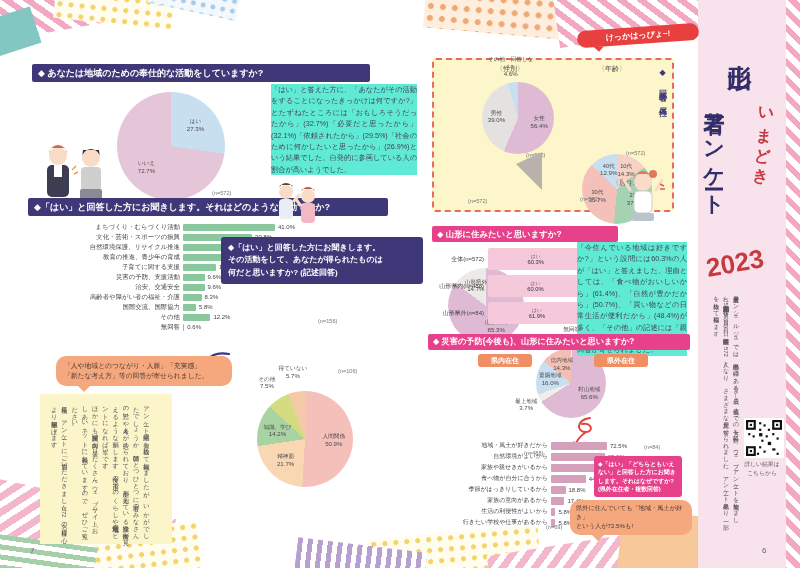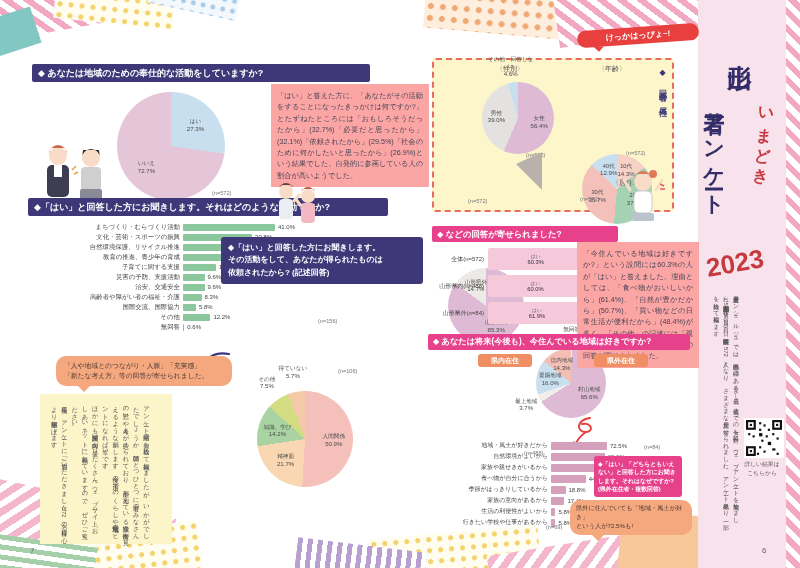--- a/index.html
+++ b/index.html
@@ -19,21 +19,21 @@
   .solid-peach{background:#f6c89a;}
   .band-pink{background:#f8e2ec;}
   
   .hdr-navy{background:#3f3878;color:#fff;font-weight:bold;font-size:9px;line-height:18px;
             padding:0 6px;border-radius:2px;white-space:nowrap;}
   .hdr-navy-block{background:#3f3878;color:#fff;font-weight:bold;font-size:8px;line-height:1.55;
             padding:5px 7px;border-radius:3px;white-space:pre-line;}
   .hdr-pink{background:#e8418c;color:#fff;font-weight:bold;font-size:8.4px;line-height:16px;
             padding:0 5px;border-radius:2px;white-space:nowrap;}
   
-  .para{background:#fca5a5;font-size:7.2px;line-height:1.58;padding:6px;color:#445;text-align:justify;}
+  .para{background:#5eead4;font-size:7.2px;line-height:1.58;color:#445;text-align:justify;}
   .yellow-note{background:#fcf5c9;padding:8px 9px;}
   .vtext{writing-mode:vertical-rl;font-size:6.2px;line-height:1.65;color:#555;white-space:pre-line;}
   
   .pie{position:relative;border-radius:50%;}
   .pie-label{position:absolute;transform:translate(-50%,-50%);font-size:5.6px;line-height:1.2;
              text-align:center;color:#4a4a4a;width:50px;pointer-events:none;}
   .pie-label .v{font-size:6.1px;}
   .nlabel{font-size:5.6px;color:#777;}
   .pie-title{font-size:7px;color:#555;}
   
@@ -185,21 +185,21 @@
     <rect x="9" y="19" width="14" height="20" rx="4" fill="#e8eef4"></rect>
       <path d="M23 22 l7 -8" stroke="#f9dcc8" stroke-width="3"></path>
     <circle cx="38" cy="16" r="7" fill="#f9dcc8"></circle>
       <path d="M31 14 a7 7 0 0 1 14 0 l-1-5 -12 0 z" fill="#b35c44"></path>
     <rect x="31" y="23" width="14" height="20" rx="4" fill="#f4b8c4"></rect>
       <path d="M31 26 l-6 -8" stroke="#f9dcc8" stroke-width="3"></path>
   </svg>
 
   <div class="abs hdr-navy-block" style="left:221px;top:237px;width:188px;">◆「はい」と回答した方にお聞きします。
 その活動をして、あなたが得られたものは
-依頼されたから? (記述回答)</div>
+何だと思いますか? (記述回答)</div>
 
   <div class="abs pie" style="left: 257px; top: 283px; width: 96px; height: 96px; background: conic-gradient(rgb(245, 192, 186) 0deg, rgb(245, 192, 186) 183.24deg, rgb(249, 215, 178) 183.24deg, rgb(249, 215, 178) 261.36deg, rgb(169, 211, 163) 261.36deg, rgb(169, 211, 163) 312.48deg, rgb(211, 220, 129) 312.48deg, rgb(211, 220, 129) 339.48deg, rgb(243, 201, 168) 339.48deg, rgb(243, 201, 168) 360deg);">
       <div class="pie-label" style="left: 76.7885px; top: 48.8142px;"><span class="nm">人間関係</span><br><span class="v">50.9%</span></div>
       <div class="pie-label" style="left: 28.6172px; top: 69.3014px;"><span class="nm">精神面</span><br><span class="v">21.7%</span></div>
       <div class="pie-label" style="left: 20.4467px; top: 39.6182px;"><span class="nm">知識、学び</span><br><span class="v">14.2%</span></div>
       <div class="pie-label" style="left: 9.86569px; top: -8.49389px;"><span class="nm">その他</span><br><span class="v">7.5%</span></div>
       <div class="pie-label" style="left: 35.8597px; top: -19.0701px;"><span class="nm">得ていない</span><br><span class="v">5.7%</span></div>
     </div>
   <span class="abs nlabel" style="left:338px;top:368px;">(n=106)</span>
 
@@ -260,21 +260,21 @@
       <path d="M10 26 l-6 -10 M36 26 l6 -10" stroke="#f9dcc8" stroke-width="3" stroke-linecap="round"></path>
       <circle cx="23" cy="18" r="9" fill="#f9dcc8"></circle>
       <path d="M14 16 a9 9 0 0 1 18 0 l-2-6 -14 0 z" fill="#e0785a"></path>
         <circle cx="33" cy="10" r="4" fill="#e0785a"></circle>
       <rect x="14" y="27" width="18" height="22" rx="5" fill="#fff" stroke="#ccc"></rect>
       <rect x="12" y="49" width="22" height="8" rx="2" fill="#b9c4cf"></rect>
       <path d="M40 20 l4 2 M40 25 l5 0" stroke="#e05a5a" stroke-width="1.4"></path>
     </svg>
   </div>
 
-  <div class="abs hdr-pink" style="left:432px;top:226px;width:176px;">◆ などの回答が寄せられました?</div>
+  <div class="abs hdr-pink" style="left:432px;top:226px;width:176px;">◆ 山形に住みたいと思いますか?</div>
 
   <div class="abs" style="left:432px;top:248px;">
       <div class="srow">
         <span class="srow-label">全体(n=572)</span>
         <span class="strack">
           <span class="sseg" style="width:60.3%;background:#f5c8da">
             <span class="nm">はい</span>
             <span class="vl">60.3%</span>
           </span>
           <span class="sseg" style="width:9.3%;background:#abd5b0">
@@ -318,21 +318,21 @@
           <span class="sseg" style="width:26.2%;background:#cddff0">
             <span class="nm">どちらでもない</span>
             <span class="vl">26.2%</span>
           </span>
         </span>
       </div>
     </div>
 
   <div class="abs para" style="left:577px;top:242px;width:110px;">「今住んでいる地域は好きですか?」という設問には60.3%の人が「はい」と答えました。理由としては、「食べ物がおいしいから」(61.4%)、「自然が豊かだから」(50.7%)、「買い物などの日常生活が便利だから」(48.4%)が多く、「その他」の記述には「親しみ・愛着」「人間関係」などの回答が寄せられました。</div>
 
-  <div class="abs hdr-pink" style="left:428px;top:334px;width:252px;font-size:8.2px;">◆ あなたは将来(今後も)、今住んでいる地域は好きですか?</div>
+  <div class="abs hdr-pink" style="left:428px;top:334px;width:252px;font-size:8.2px;">◆ 災害の予防(今後も)、山形に住みたいと思いますか?</div>
 
   <div class="abs badge-orange" style="left:478px;top:354px;width:54px;">県内在住</div>
   <div class="abs badge-orange" style="left:594px;top:354px;width:54px;">県外在住</div>
 
   <span class="abs nlabel" style="left:524px;top:450px;">(n=488)</span>
 
   <span class="abs nlabel" style="left:644px;top:444px;">(n=84)</span>
 
   <svg class="abs" style="left:570px;top:416px;" width="28" height="34" viewBox="0 0 28 34">
     <path d="M20 2 C 6 4, 6 16, 16 16 C 24 16, 22 6, 12 8 M16 16 C 10 20, 6 26, 4 31" fill="none" stroke="#e8403f" stroke-width="2" stroke-linecap="round"></path>

